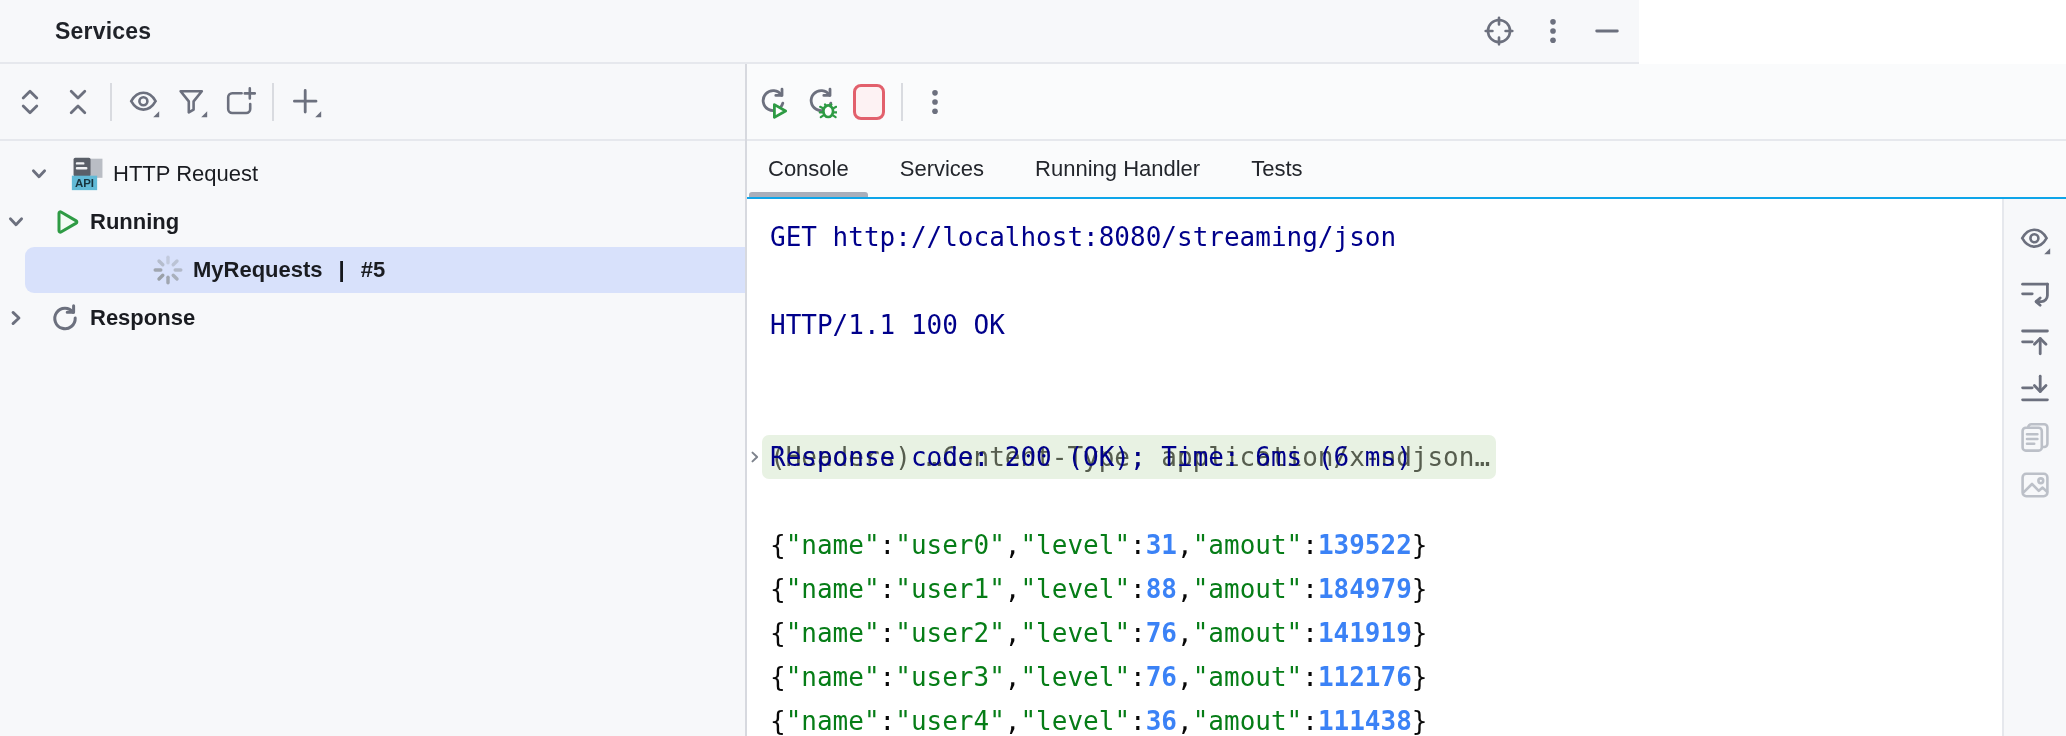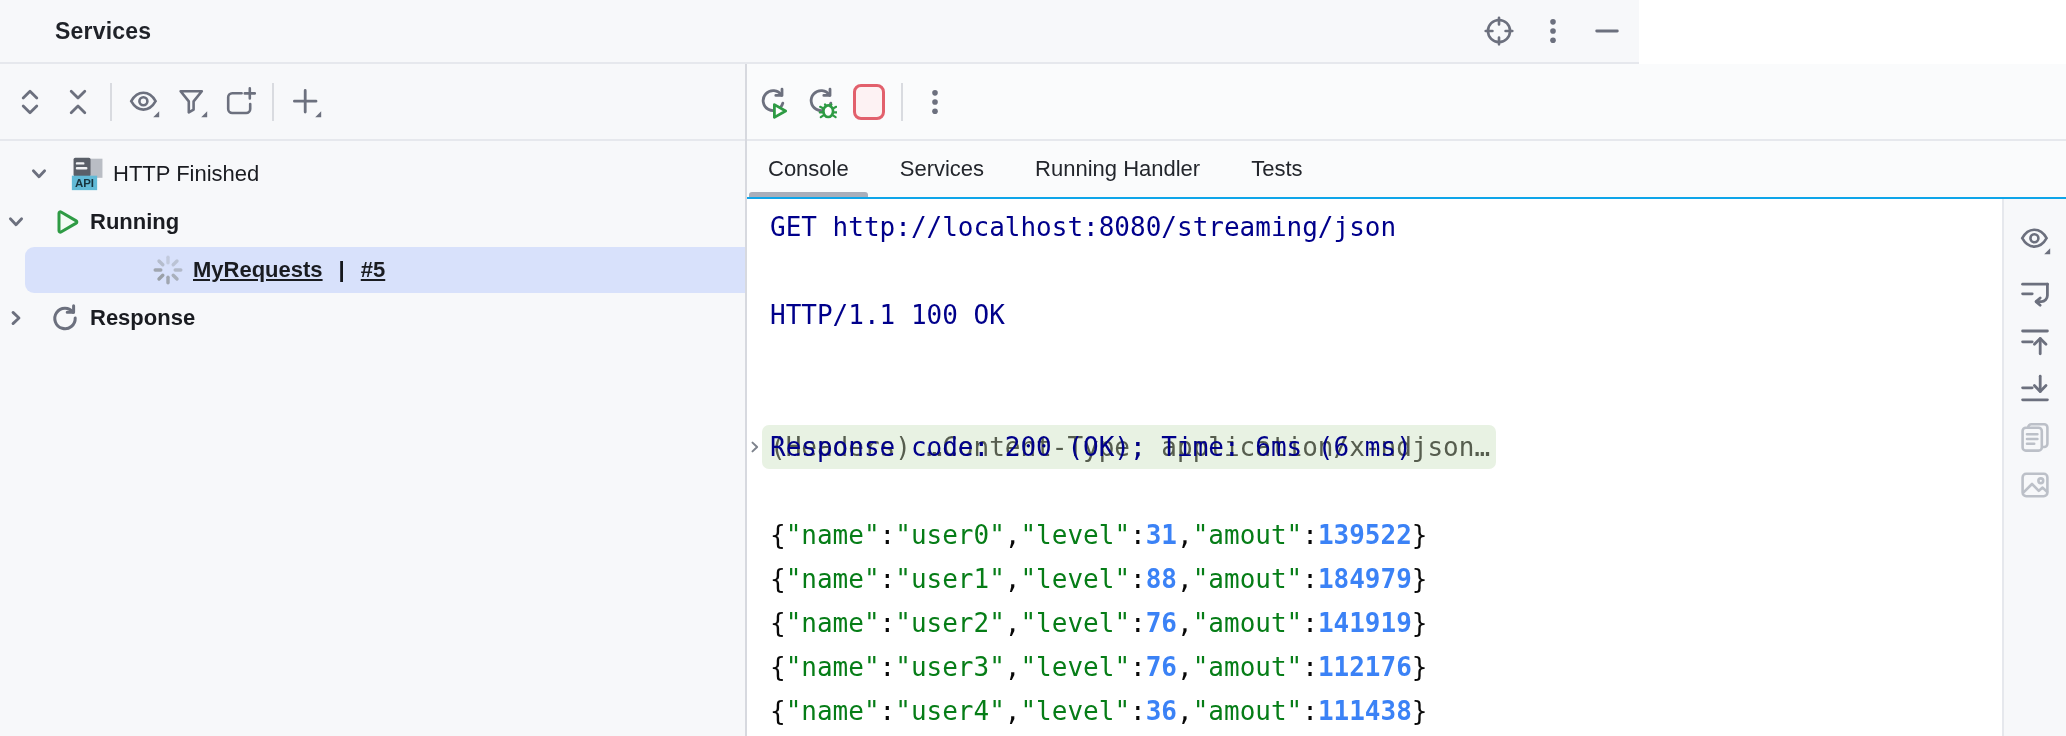--- a/index.html
+++ b/index.html
@@ -47,37 +47,37 @@
   .tw-icon{width:34px;height:34px;display:flex;align-items:center;justify-content:center;flex:none;margin-left:16px;margin-right:8px;}
   .indent0{padding-left:23px;}
   .indent1{font-weight:bold;}
   .tree-row.selected-wrap{padding:0;}
   .sel-box{
     margin-left:25px;height:46px;flex:1;margin-right:23px;
     background:#d8e1fb;border-radius:9px;
     display:flex;align-items:center;padding-left:126px;
   }
   .sel-box .tw-icon{margin-left:0;}
-  .bold{font-weight:700;text-decoration:underline;}
+  .bold{font-weight:700;}
   .pipe-sep{font-weight:700;margin:0 16px;color:#15171c;}
   
   .tabs{height:56px;border-bottom:2px solid #0ea5e9;display:flex;align-items:stretch;padding-left:0;}
   .tab{
     position:relative;display:flex;align-items:center;
     padding:0 21px;margin-right:9px;font-size:22px;color:#23262c;cursor:default;
   }
   .tab.active::after{
     content:"";position:absolute;left:2px;right:2px;bottom:0;height:5px;
     background:#a9aeba;border-radius:3px 3px 0 0;
   }
   
   .console{
     position:absolute;left:0;top:135px;right:62px;bottom:0;background:#ffffff;
     font-family:"DejaVu Sans Mono", monospace;font-size:26px;line-height:44px;
-    padding-top:6px;overflow:hidden;
+    padding-top:16px;overflow:hidden;
   }
   .console-line{height:44px;white-space:pre;padding-left:23px;position:relative;}
   .console-line.fold-line{padding-left:15px;}
   .seg-sys{color:#00008b;}
   .seg-p{color:#080808;}
   .seg-str{color:#067d17;}
   .seg-num{color:#3b82f6;font-weight:bold;}
   .seg-fold{background:#e8f2e3;color:#565d4e;padding:7px 6px 7px 8px;border-radius:7px;}
   .fold-gutter{position:absolute;left:-2px;top:12px;width:20px;height:20px;}
   
@@ -170,21 +170,21 @@
       </span>
       <span class="tw-icon">
         <svg width="34" height="34" viewBox="0 0 16 16">
           <rect x="5.4" y="0.8" width="9.4" height="9" fill="#b9bdc4"></rect>
           <rect x="1.2" y="0.4" width="8" height="8.8" rx="0.8" fill="#5a5f68"></rect>
           <path d="M2.8 3h3M2.8 5.3h4.4" stroke="#f2f3f5" stroke-width="1.1" stroke-linecap="round"></path>
           <rect x="0.4" y="8.8" width="11.9" height="6.8" fill="#62bad6"></rect>
           <text x="6.35" y="14.1" font-size="5.4" font-weight="700" fill="#17333d" text-anchor="middle" font-family="Liberation Sans, sans-serif">API</text>
         </svg>
       </span>
-      <span>HTTP Finished</span>
+      <span>HTTP Request</span>
     </div>
 
     <div class="tree-row indent1">
       <span class="tw-chevron">
         <svg width="30" height="30" viewBox="0 0 16 16" fill="none" stroke="#6C707E" stroke-width="1.5" stroke-linecap="round" stroke-linejoin="round">
             <path d="M5 6.3 8 9.5 11 6.3"></path>
           </svg>
       </span>
       <span class="tw-icon">
         <svg width="32" height="32" viewBox="0 0 16 16" fill="#f3fbf4" stroke="#2e9b44" stroke-width="1.5" stroke-linejoin="round">

